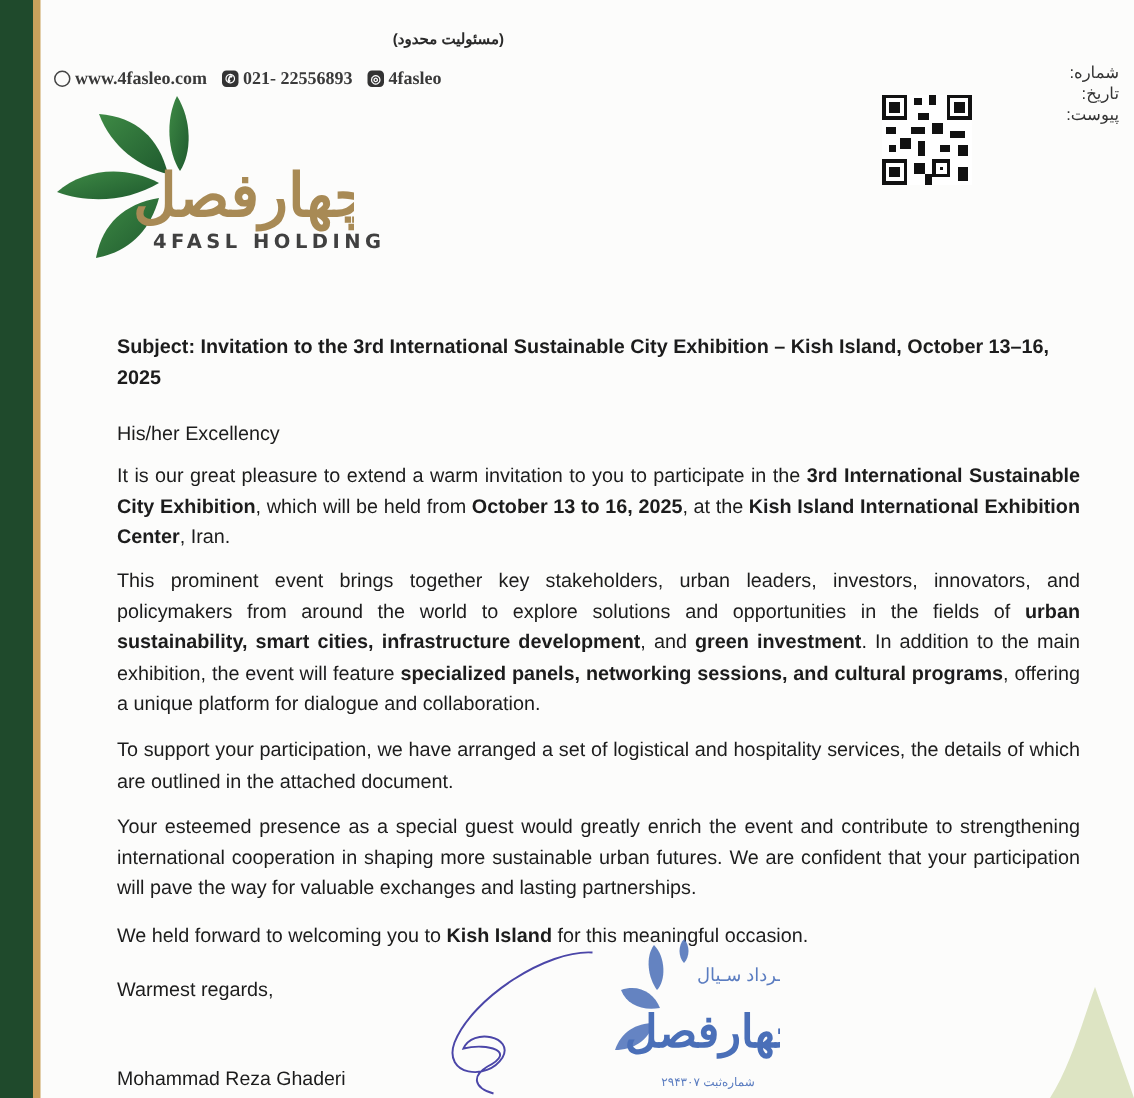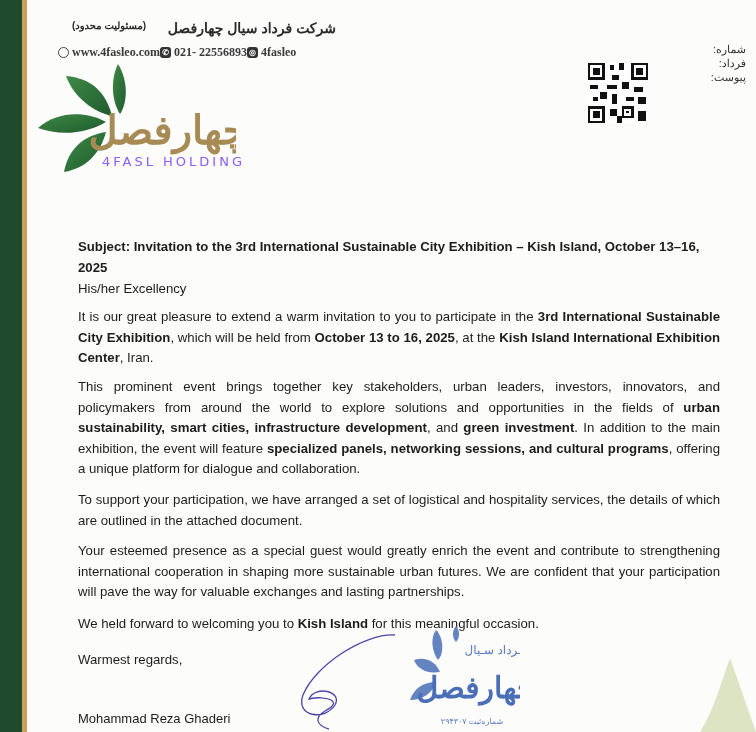--- a/index.html
+++ b/index.html
@@ -1,45 +1,44 @@
 <!DOCTYPE html>
 <html><head>
 <meta charset="utf-8">
 <style>
   html, body { margin:0; padding:0; }
   body { width:756px; height:732px; overflow:hidden; background:#fcfcfb; position:relative; font-family:"Liberation Sans", sans-serif; color:#1c1c1c; }
   .edge-green { position:absolute; left:0; top:0; width:22px; height:732px; background:#1f4a2c; }
   .edge-gold { position:absolute; left:22px; top:0; width:5px; height:732px; background:#c9a15c; }
   .header-fa { position:absolute; top:20px; left:46px; width:290px; font-size:14px; font-weight:bold; direction:rtl; display:flex; justify-content:space-between; color:#2a2a2a; }
   .header-fa .limited { font-size:10px; font-weight:bold;margin-left:26px; }
-  .contact { position:absolute; top:45px; left:58px; display:flex; font-family:"Liberation Serif", serif; font-weight:bold; font-size:12px; color:#3a3a3a; align-items:center; }
+  .contact { position:absolute; top:45px; left:36px; display:flex; gap:10px; font-family:"Liberation Serif", serif; font-weight:bold; font-size:12px; color:#3a3a3a; align-items:center; }
   .contact .item { display:flex; align-items:center; gap:3px; }
   .ico { display:inline-block; width:11px; height:11px; border-radius:3px; background:#333; color:#fff; font-size:8px; line-height:11px; text-align:center; }
   .ico.globe { border-radius:50%; background:none; border:1.5px solid #444; width:9px; height:9px; }
   .logo { position:absolute; left:36px; top:62px; width:200px; height:120px; }
-  .logo-text { position:absolute; left:102px; top:154px; font-size:13px; font-weight:normal; letter-spacing:3px; color:#8b5cf6; font-family:"DejaVu Sans", sans-serif; }
+  .logo-text { position:absolute; left:102px; top:154px; font-size:13px; font-weight:bold; letter-spacing:3px; color:#404040; font-family:"DejaVu Sans", sans-serif; }
   .meta-fa { position:absolute; top:22px; right:10px; direction:rtl; font-size:11px; line-height:14px; color:#333;margin-top:20px; }
   .qr { position:absolute; left:588px; top:62px; width:60px; height:62px; }
   .letter { position:absolute; left:78px; width:642px; font-size:13.2px; line-height:20.5px; }
   .letter p { margin:0; }
   .j { text-align:justify; }
   b { font-weight:bold; }
   .sig-name { position:absolute; left:78px; top:711px; font-size:13px; }
   .stamp { position:absolute; left:400px; top:620px; width:120px; height:112px; }
   .sig { position:absolute; left:285px; top:625px; width:120px; height:107px; }
   .leaf-br { position:absolute; left:700px; top:650px; width:56px; height:82px; }
 </style>
 </head>
 <body>
 
 <div class="edge-green"></div>
 <div class="edge-gold"></div>
 
 <div class="header-fa">
-  <span>شرکت فرداد سیال چهارفصل</span>
   <span class="limited">(مسئولیت محدود)</span>
 </div>
 
 <div class="contact">
   <span class="item">
     <span class="ico globe"></span>
     <span>www.4fasleo.com</span>
   </span>
   <span class="item">
     <span class="ico">✆</span>
@@ -61,21 +60,21 @@
   <path d="M82 2 C92 18 92 40 84 52 C76 40 74 18 82 2Z" fill="url(#lg)"></path>
   <path d="M30 14 C55 16 70 30 76 54 C58 50 38 36 30 14Z" fill="url(#lg)"></path>
   <path d="M2 66 C20 50 48 48 70 60 C50 72 24 74 2 66Z" fill="url(#lg)"></path>
   <path d="M28 110 C32 88 46 74 70 70 C64 92 50 106 28 110Z" fill="url(#lg)"></path>
   <text x="132" y="82" font-size="40" fill="#a88a55" text-anchor="middle" font-weight="bold">چهارفصل</text>
 </svg>
 <div class="logo-text">4FASL HOLDING</div>
 
 <div class="meta-fa">
   <div>شماره:</div>
-  <div>فرداد:</div>
+  <div>تاریخ:</div>
   <div>پیوست:</div>
 </div>
 
 <svg class="qr" viewBox="0 0 25 25" shape-rendering="crispEdges">
   <rect width="25" height="25" fill="#fff"></rect>
   <g fill="#111">
     <rect x="0" y="0" width="7" height="7"></rect>
       <rect x="1" y="1" width="5" height="5" fill="#fff"></rect>
       <rect x="2" y="2" width="3" height="3"></rect>
     <rect x="18" y="0" width="7" height="7"></rect>
@@ -98,21 +97,21 @@
       <rect x="9" y="19" width="3" height="3"></rect>
     <rect x="14" y="18" width="5" height="5"></rect>
       <rect x="15" y="19" width="3" height="3" fill="#fff"></rect>
       <rect x="16" y="20" width="1" height="1"></rect>
     <rect x="21" y="20" width="3" height="4"></rect>
       <rect x="12" y="22" width="2" height="3"></rect>
       <rect x="2" y="14" width="2" height="2"></rect>
   </g>
 </svg>
 
-<div class="letter" style="top:237px">
+<div class="letter" style="top:221px">
   <p style="font-weight:bold">Subject: Invitation to the 3rd International Sustainable City Exhibition – Kish Island, October 13–16, 2025</p>
 </div>
 
 <div class="letter" style="top:279px">
   <p>His/her Excellency</p>
 </div>
 
 <div class="letter j" style="top:307px">
   <p><span>It is our great pleasure to extend a warm invitation to you to participate in the </span><b>3rd International Sustainable City Exhibition</b><span>, which will be held from </span><b>October 13 to 16, 2025</b><span>, at the </span><b>Kish Island International Exhibition Center</b><span>, Iran.</span></p>
 </div>

